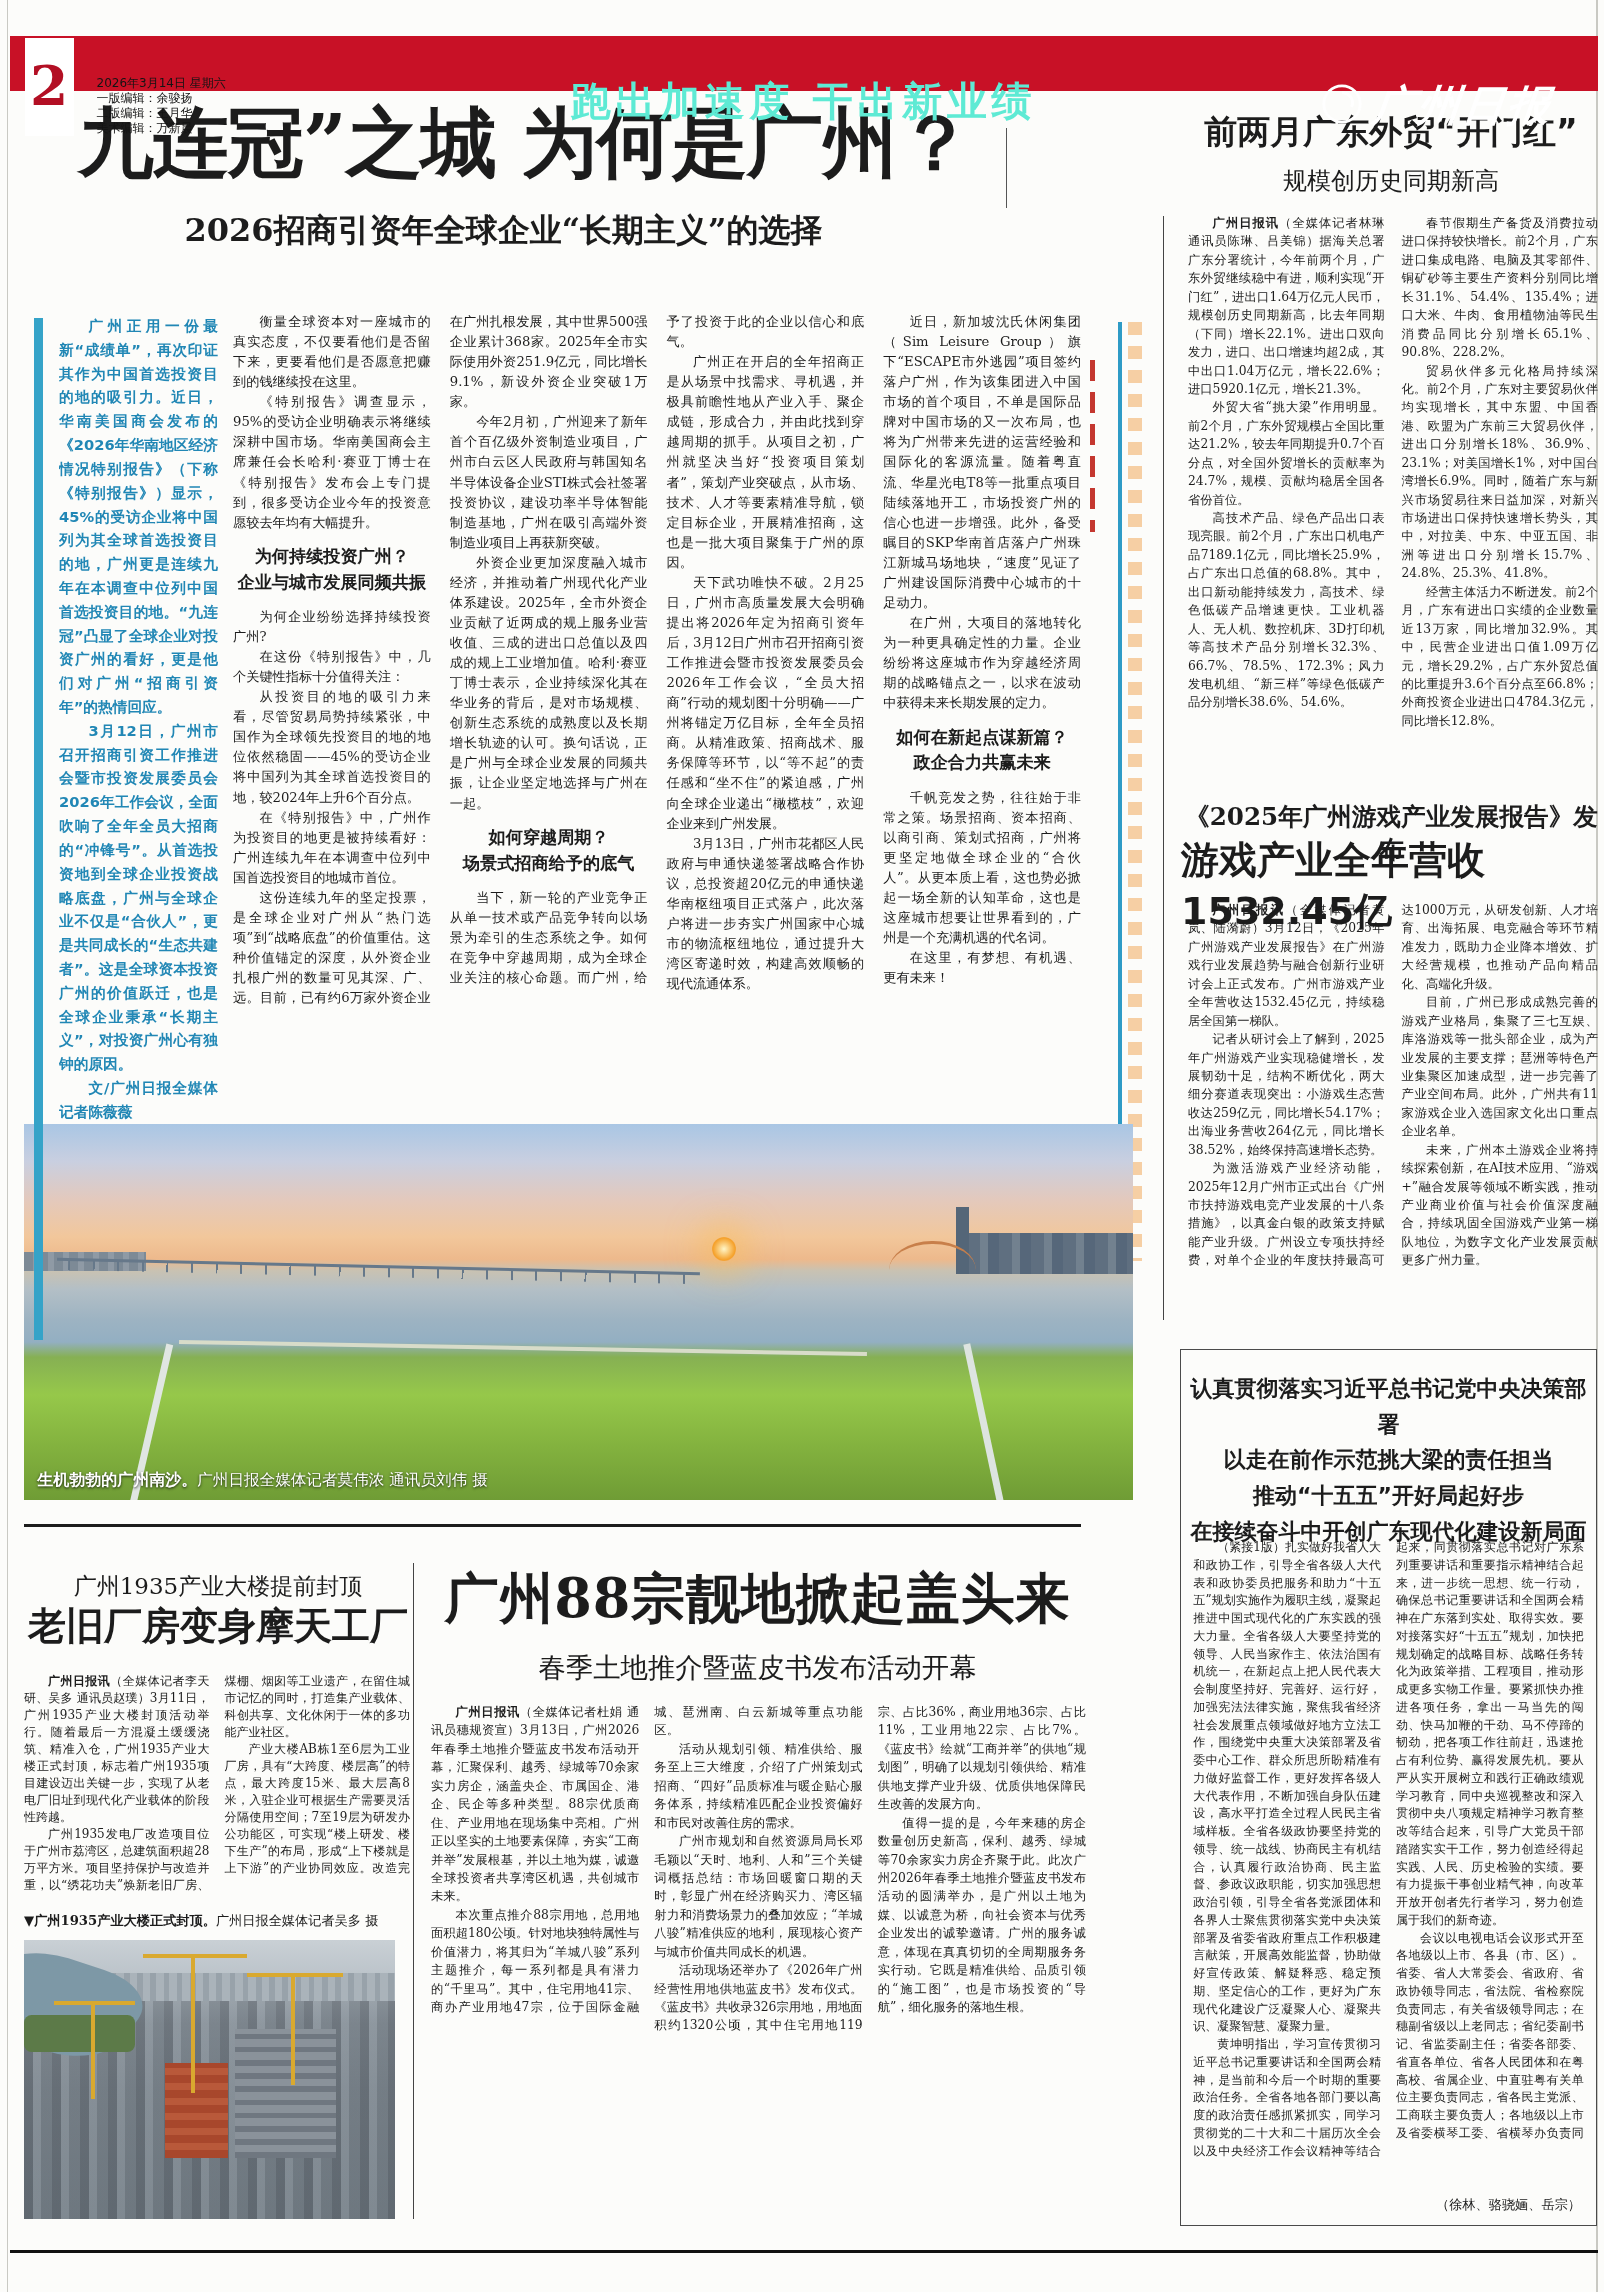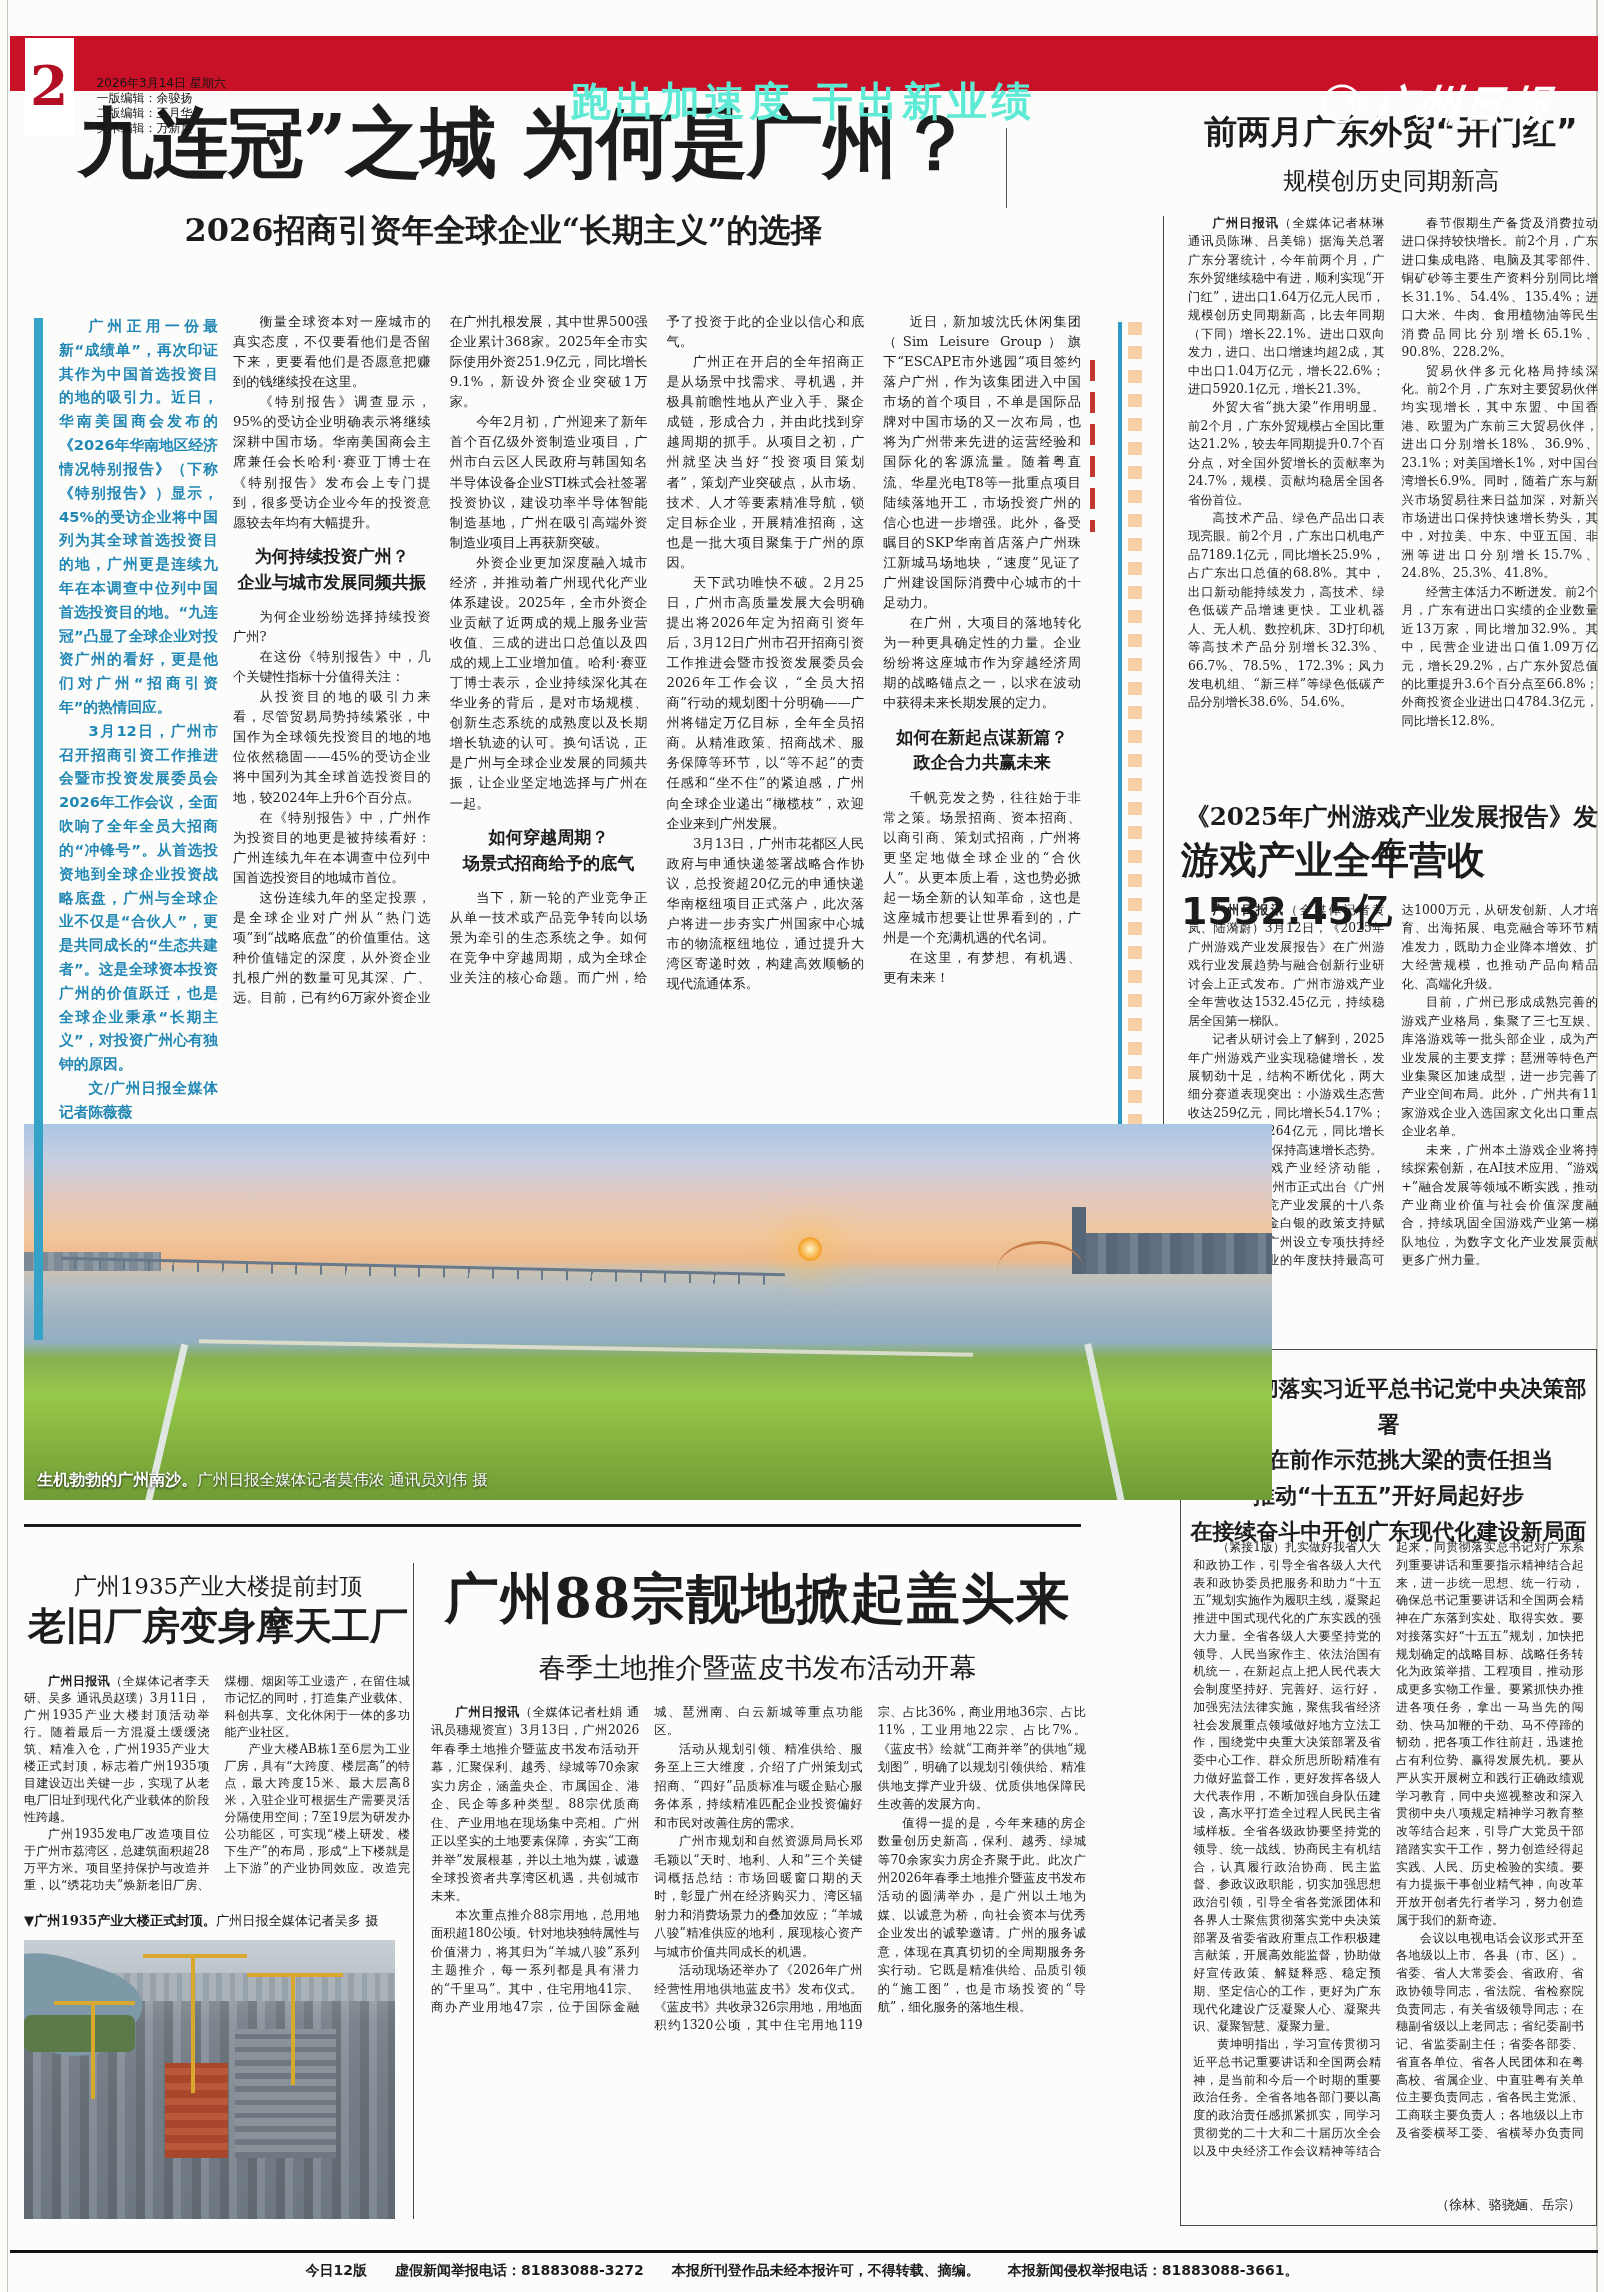--- a/index.html
+++ b/index.html
@@ -49,21 +49,21 @@
              column-count:2;column-gap:17px;font-size:12.3px;line-height:1.5;text-align:justify;}
   
   .party-box{left:1180px;top:1349px;width:417px;height:877px;border:1.4px solid #4a4a4a;
              box-sizing:border-box;}
   .party-heads{margin:21px 7.6px 13.2px 7.6px;text-align:center;}
   .hline{font-size:22px;font-weight:bold;line-height:1.62;font-family:"DejaVu Sans",sans-serif;}
   .party-body{position:absolute;left:12.3px;right:12.3px;top:189px;height:636px;overflow:hidden;
               column-count:2;column-gap:15px;font-size:12px;line-height:1.48;text-align:justify;}
   .party-sig{position:absolute;right:15px;bottom:11.4px;font-size:13.2px;background:#fcfcfa;padding-left:7.6px;}
   
-  .photo-main{left:24px;top:1124px;width:1248px;height:376px;overflow:hidden;
+  .photo-main{left:24px;top:1124px;width:1109px;height:376px;overflow:hidden;
     background:linear-gradient(180deg,#a9c6e4 0%,#c9cfe0 10%,#e3c9bd 20%,#f2c79b 30%,#edb98c 36%,
       #c9c2b2 39%,#b3bfc6 44%,#9db3c2 52%,#93afc2 58%,#86b053 62%,#96c84a 72%,#84b33f 85%,#6f9c35 100%);}
   .sun{position:absolute;left:62%;top:30%;width:24.6px;height:24.6px;border-radius:50%;
        background:radial-gradient(#fff6c8,#f5a12b 65%,rgba(245,161,43,0));
        box-shadow:0 0 32px 13.2px rgba(250,190,90,.55);}
   .bridge-deck{position:absolute;left:3%;top:37.5%;width:58%;height:2.8px;background:#66788a;transform:rotate(1.3deg);}
   .bridge-legs{position:absolute;left:4%;top:38%;width:56%;height:10.4px;transform:rotate(1.3deg);
        background:repeating-linear-gradient(90deg,#66788a 0 1.9px,transparent 1.9px 24.6px);}
   .bridge-arch{position:absolute;left:78%;top:31%;width:87px;height:26.5px;border-top:3.8px solid #c87f4a;
        border-radius:50% 50% 0 0/100% 100% 0 0;}
@@ -264,15 +264,14 @@
   <div class="abs land-body">
       <p class="para"><b>广州日报讯</b>（全媒体记者杜娟 通讯员穗规资宣）3月13日，广州2026年春季土地推介暨蓝皮书发布活动开幕，汇聚保利、越秀、绿城等70余家实力房企，涵盖央企、市属国企、港企、民企等多种类型。88宗优质商住、产业用地在现场集中亮相。广州正以坚实的土地要素保障，夯实“工商并举”发展根基，并以土地为媒，诚邀全球投资者共享湾区机遇，共创城市未来。</p>
       <p class="para">本次重点推介88宗用地，总用地面积超180公顷。针对地块独特属性与价值潜力，将其归为“羊城八骏”系列主题推介，每一系列都是具有潜力的“千里马”。其中，住宅用地41宗、商办产业用地47宗，位于国际金融城、琶洲南、白云新城等重点功能区。</p>
       <p class="para">活动从规划引领、精准供给、服务至上三大维度，介绍了广州策划式招商、“四好”品质标准与暖企贴心服务体系，持续精准匹配企业投资偏好和市民对改善住房的需求。</p>
       <p class="para">广州市规划和自然资源局局长邓毛颖以“天时、地利、人和”三个关键词概括总结：市场回暖窗口期的天时，彰显广州在经济购买力、湾区辐射力和消费场景力的叠加效应；“羊城八骏”精准供应的地利，展现核心资产与城市价值共同成长的机遇。</p>
       <p class="para">活动现场还举办了《2026年广州经营性用地供地蓝皮书》发布仪式。《蓝皮书》共收录326宗用地，用地面积约1320公顷，其中住宅用地119宗、占比36%，商业用地36宗、占比11%，工业用地22宗、占比7%。《蓝皮书》绘就“工商并举”的供地“规划图”，明确了以规划引领供给、精准供地支撑产业升级、优质供地保障民生改善的发展方向。</p>
       <p class="para">值得一提的是，今年来穗的房企数量创历史新高，保利、越秀、绿城等70余家实力房企齐聚于此。此次广州2026年春季土地推介暨蓝皮书发布活动的圆满举办，是广州以土地为媒、以诚意为桥，向社会资本与优秀企业发出的诚挚邀请。广州的服务诚意，体现在真真切切的全周期服务务实行动。它既是精准供给、品质引领的“施工图”，也是市场投资的“导航”，细化服务的落地生根。</p>
     </div>
 
   <div class="abs foot-rule"></div>
-  <div class="abs footer">今日12版　　虚假新闻举报电话：81883088-3272　　本报所刊登作品未经本报许可，不得转载、摘编。　　本报新闻侵权举报电话：81883088-3661。</div>
 </div>
 
 
 </body></html>

